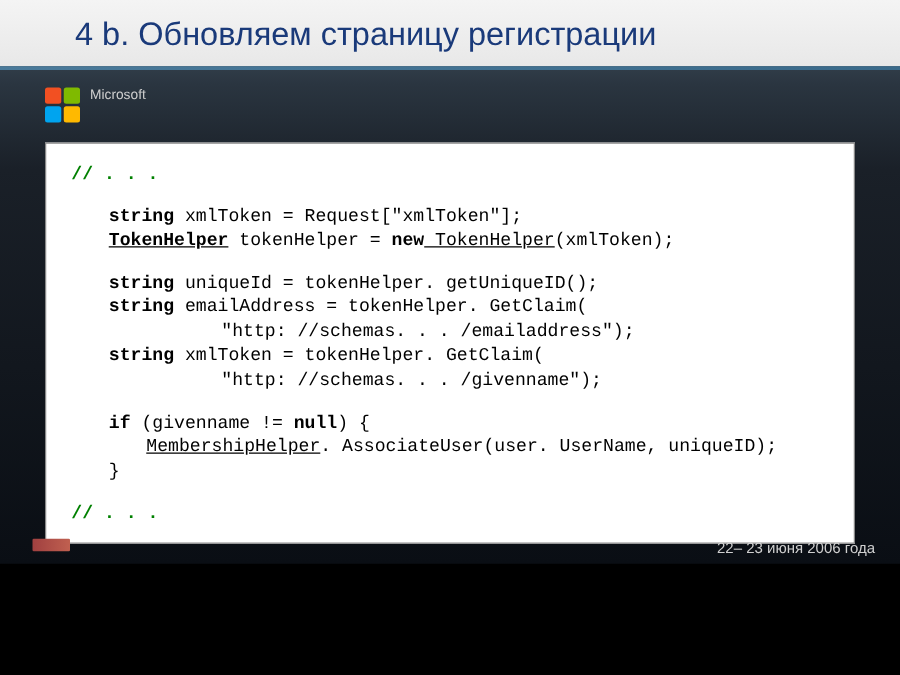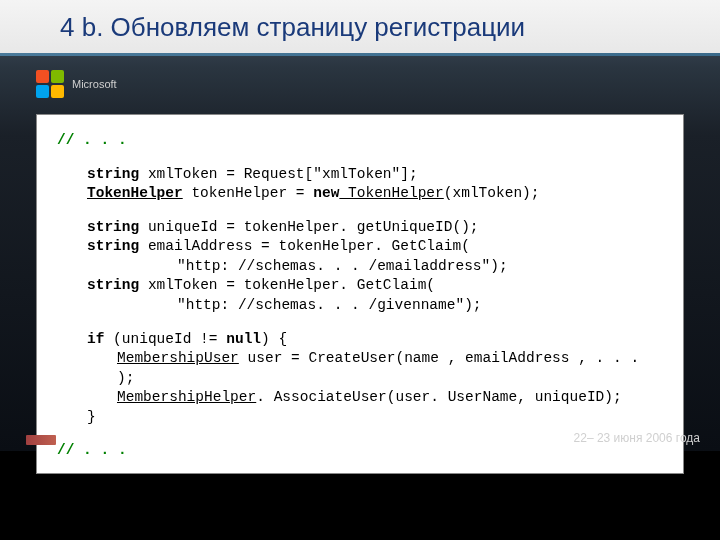--- a/index.html
+++ b/index.html
@@ -25,21 +25,20 @@
     height: 3px;
     background: linear-gradient(90deg, #4a7a9a, #3a6a8a);
   }
   .title {
     color: #1a3a7a;
     font-size: 26px;
     font-weight: normal;
   }
   .logo-row {
     display: flex;
-    align-items: center;
     padding: 14px 0 10px 36px;
     gap: 8px;
   }
   .ms-squares {
     width: 28px;
     height: 28px;
     display: grid;
     grid-template-columns: 1fr 1fr;
     grid-template-rows: 1fr 1fr;
     gap: 2px;
@@ -75,21 +74,20 @@
   .blk:last-child { margin-bottom: 0; }
   .indent { padding-left: 30px; }
   .indent2 { padding-left: 90px; }
   .footer {
     position: absolute;
     bottom: 6px;
     right: 20px;
     left: 20px;
     display: flex;
     justify-content: space-between;
-    align-items: flex-end;
   }
   .footer-left {
     width: 30px; height: 10px;
     background: linear-gradient(90deg, #a04040, #c06050);
     border-radius: 1px;
     margin-left: 6px;
   }
   .footer-right {
     color: #d0d0d0;
     font-size: 12px;
@@ -130,22 +128,21 @@
 
     <div class="blk indent">
       <div><span class="kw">string</span><span> uniqueId = tokenHelper. getUniqueID();</span></div>
       <div><span class="kw">string</span><span> emailAddress = tokenHelper. GetClaim(</span></div>
       <div class="indent2"><span>"http: //schemas. . . /emailaddress");</span></div>
       <div><span class="kw">string</span><span> xmlToken = tokenHelper. GetClaim(</span></div>
       <div class="indent2"><span>"http: //schemas. . . /givenname");</span></div>
     </div>
 
     <div class="blk indent">
-      <div><span class="kw">if</span><span> (uniqueId != </span><span class="kw">null</span><span>) {</span></div>
-      <div class="indent"><span class="ul">MembershipUser</span><span> user = CreateUser(name , emailAddress , . . . );</span></div>
+      <div><span class="kw">if</span><span> (givenname != </span><span class="kw">null</span><span>) {</span></div>
       <div class="indent"><span class="ul">MembershipHelper</span><span>. AssociateUser(user. UserName, uniqueID);</span></div>
       <div><span>}</span></div>
     </div>
 
     <div class="blk">
       <div><span class="cm">// . . .</span></div>
     </div>
 
   </div>
 

